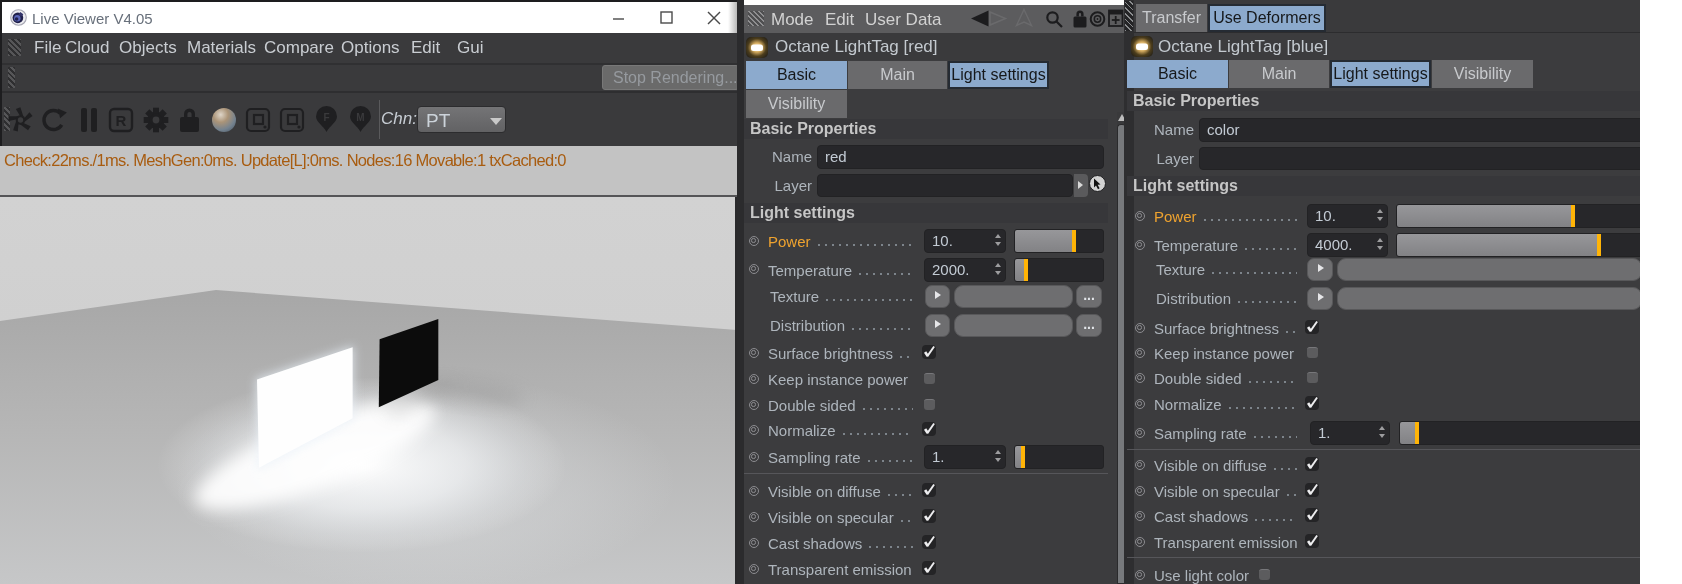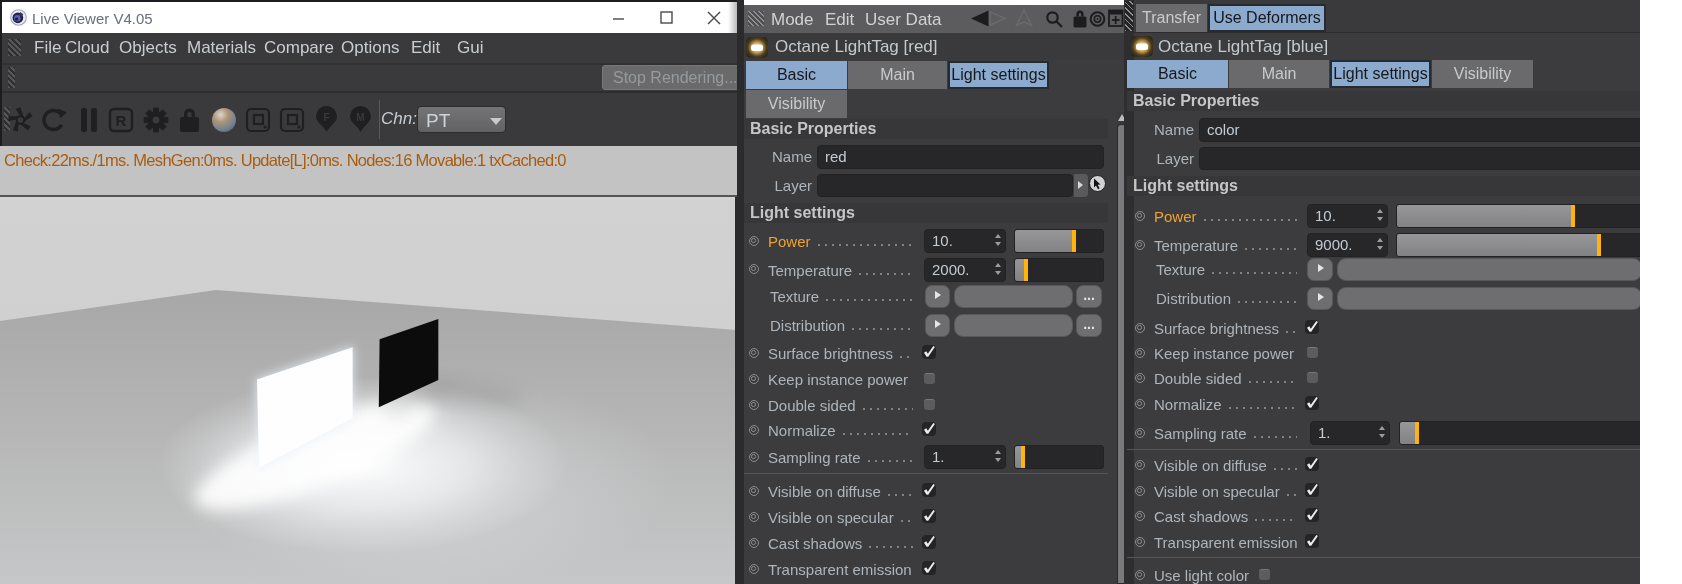--- a/index.html
+++ b/index.html
@@ -480,21 +480,21 @@
 <div class="slider" style="left:1396px;top:204px;width:284px;height:24px;">
       <div class="sfill" style="width:174px;"></div>
       <div class="smark" style="left:174px;"></div>
     </div>
 
 <div class="radio" style="left:1135px;top:240px;"></div>
 <div class="lblrow" style="left:1154px;top:233px;width:146px;">
       <span>Temperature</span>
       <span class="fill"></span>
     </div>
-<div class="field" style="left:1307px;top:233px;width:81px;height:24px;">9000.</div>
+<div class="field" style="left:1307px;top:233px;width:81px;height:24px;">4000.</div>
 <div class="stepper" style="left:1377px;top:238px;"></div>
 <div class="slider" style="left:1396px;top:233px;width:284px;height:24px;">
       <div class="sfill" style="width:200px;"></div>
       <div class="smark" style="left:200px;"></div>
     </div>
 
 <div class="lblrow" style="left:1156px;top:257px;width:144px;">
       <span>Texture</span>
       <span class="fill"></span>
     </div>

